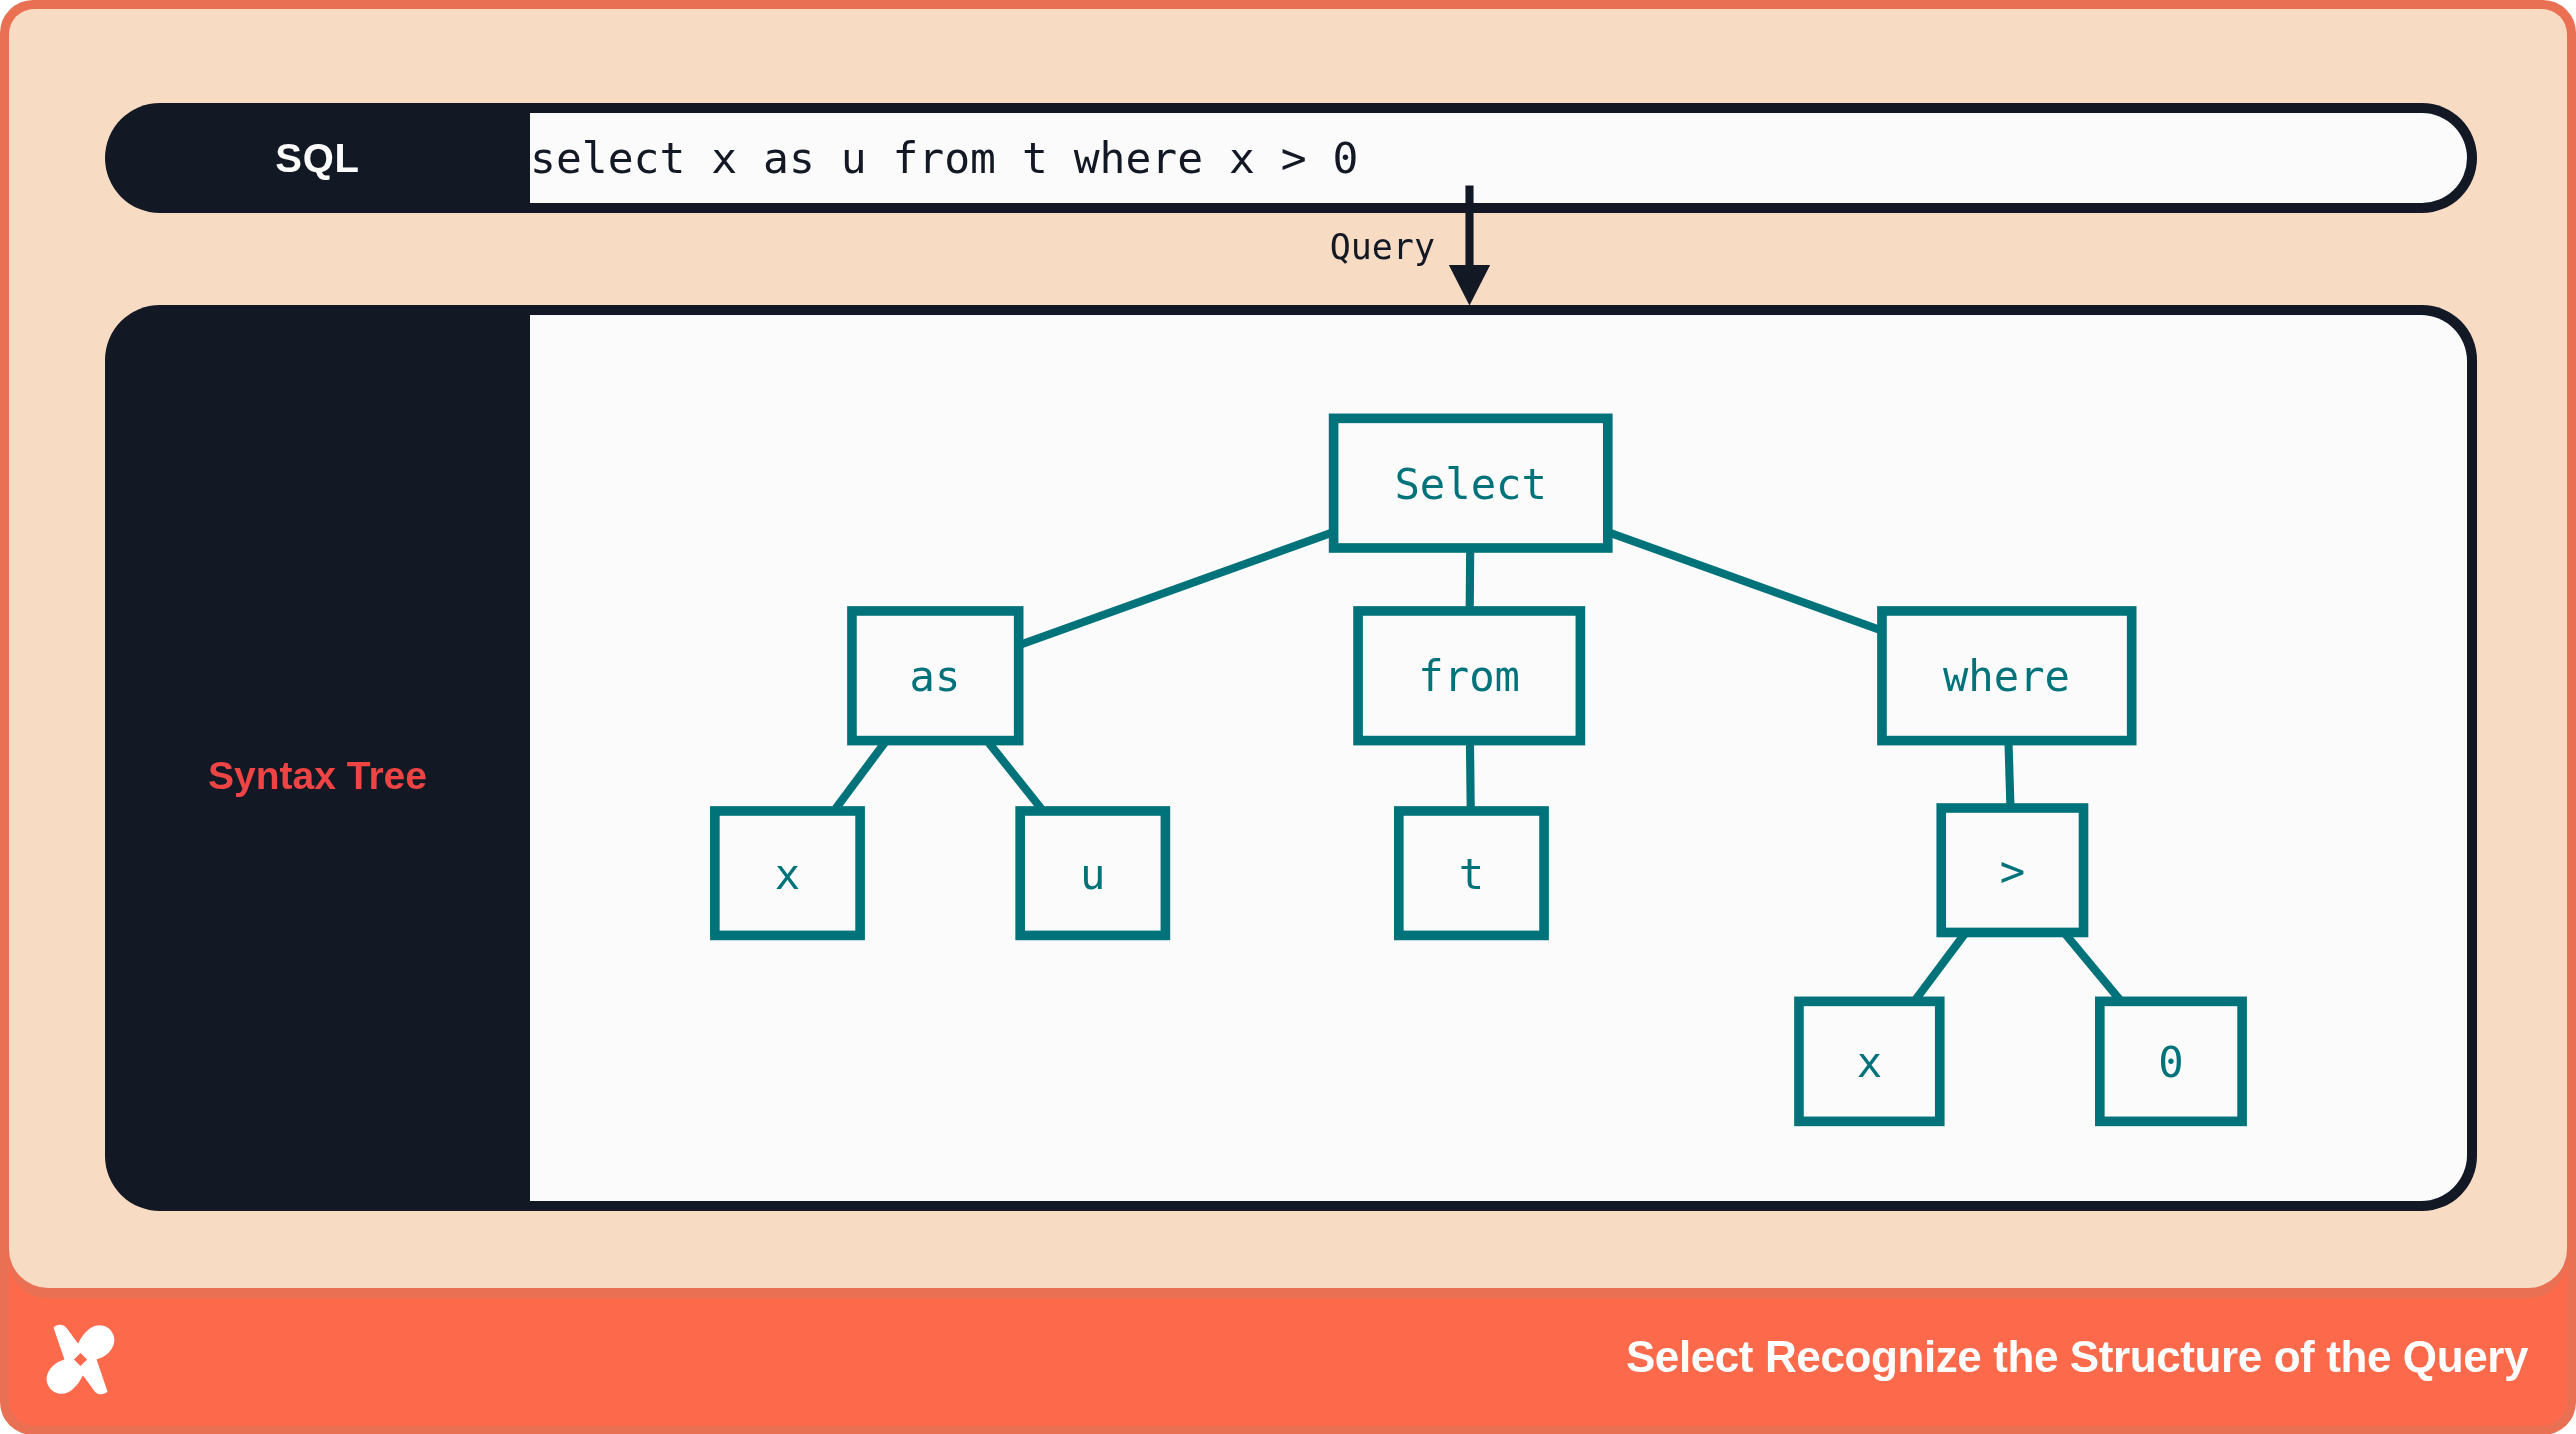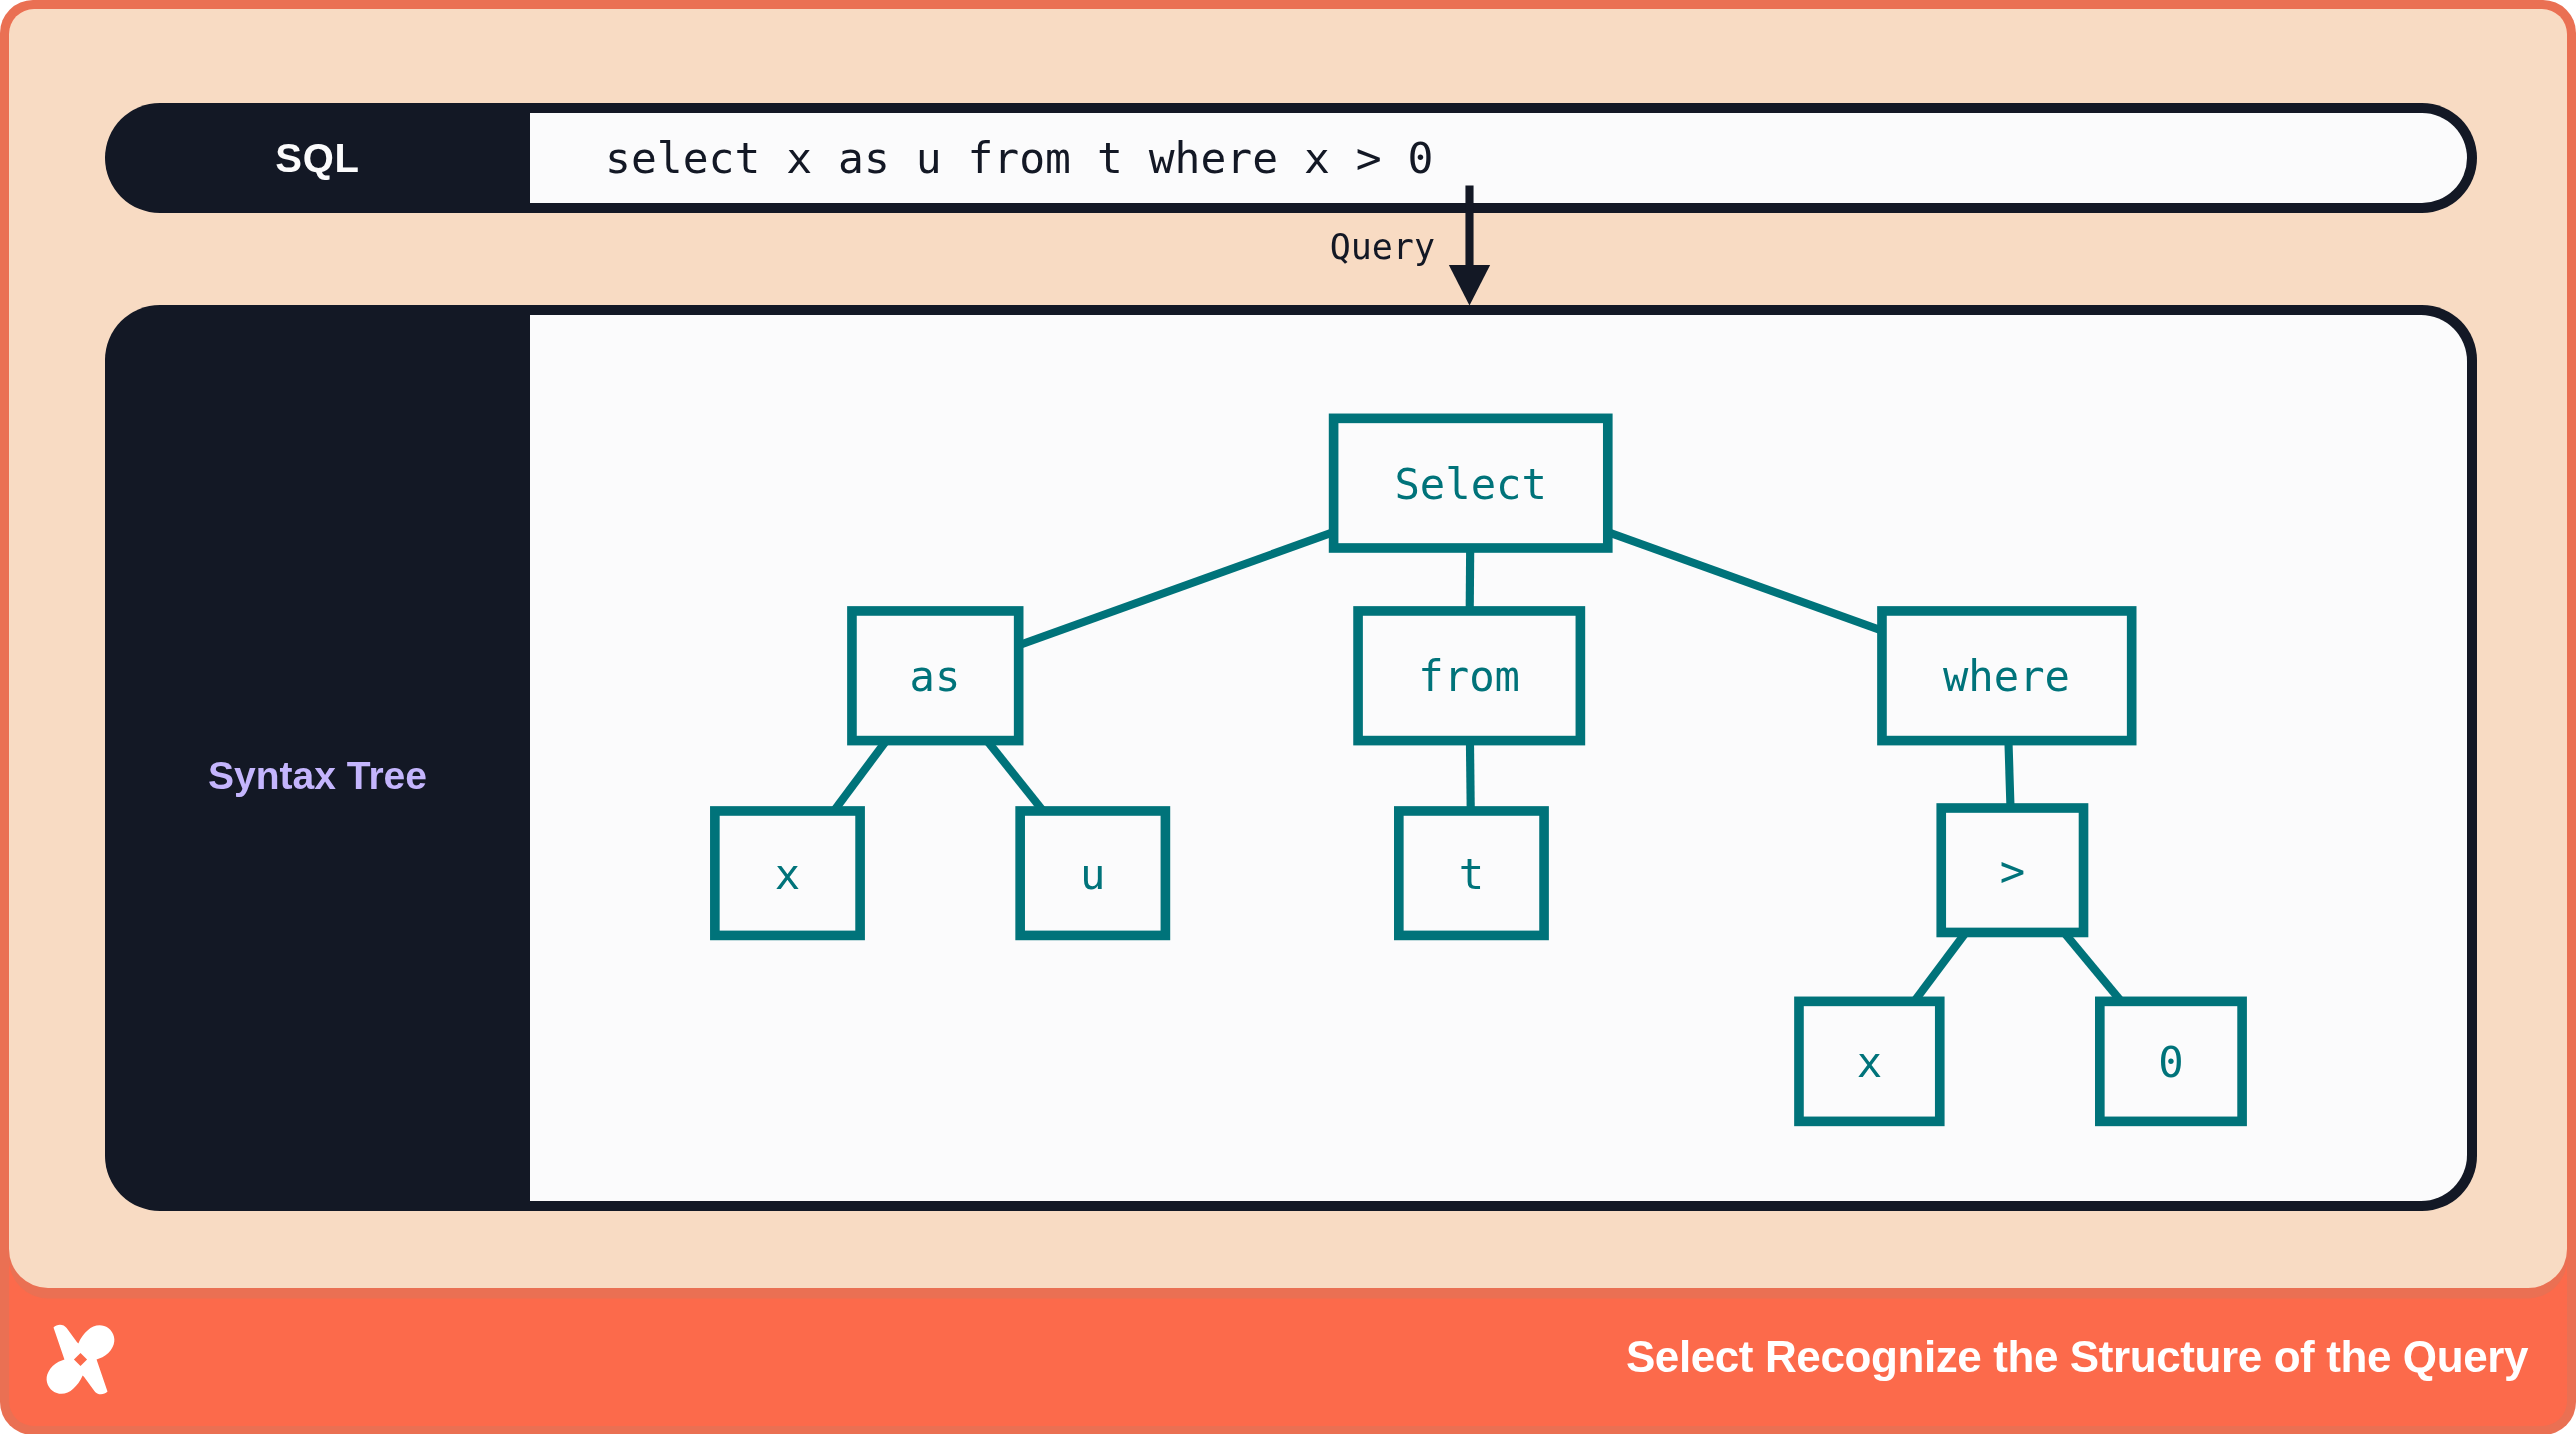--- a/index.html
+++ b/index.html
@@ -48,21 +48,20 @@
     color: #FBFBFC;
     font-size: 40px; font-weight: bold;
     letter-spacing: 0.7px;
   }
   .sql-query-panel {
     position: absolute;
     left: 425px; top: 9.6px; right: 9.6px; bottom: 9.6px;
     background: #FBFBFC;
     border-radius: 0 45px 45px 0;
     display: flex; align-items: center;
-    padding-left: 75px;
   }
   .sql-query-text {
     font-family: "DejaVu Sans Mono", monospace;
     font-size: 43px;
     color: #131825;
     white-space: pre;
   }
 
   
   .parser-label {
@@ -86,21 +85,21 @@
     left: 96px; top: 296px;
     width: 2372px; height: 906px;
     background: #131825;
     border-radius: 55px;
   }
   .tree-label-col {
     position: absolute;
     left: 0; top: 0; bottom: 0;
     width: 425px;
     display: flex; align-items: center; justify-content: center;
-    color: #c4b5fd;
+    color: #ef4444;
     font-size: 39px; font-weight: bold; margin-top: 36px;
   }
   .tree-canvas {
     position: absolute;
     left: 425px; top: 9.6px; right: 9.6px; bottom: 9.6px;
     background: #FBFBFC;
     border-radius: 0 46px 46px 0;
   }
   .tree-svg {
     position: absolute;

